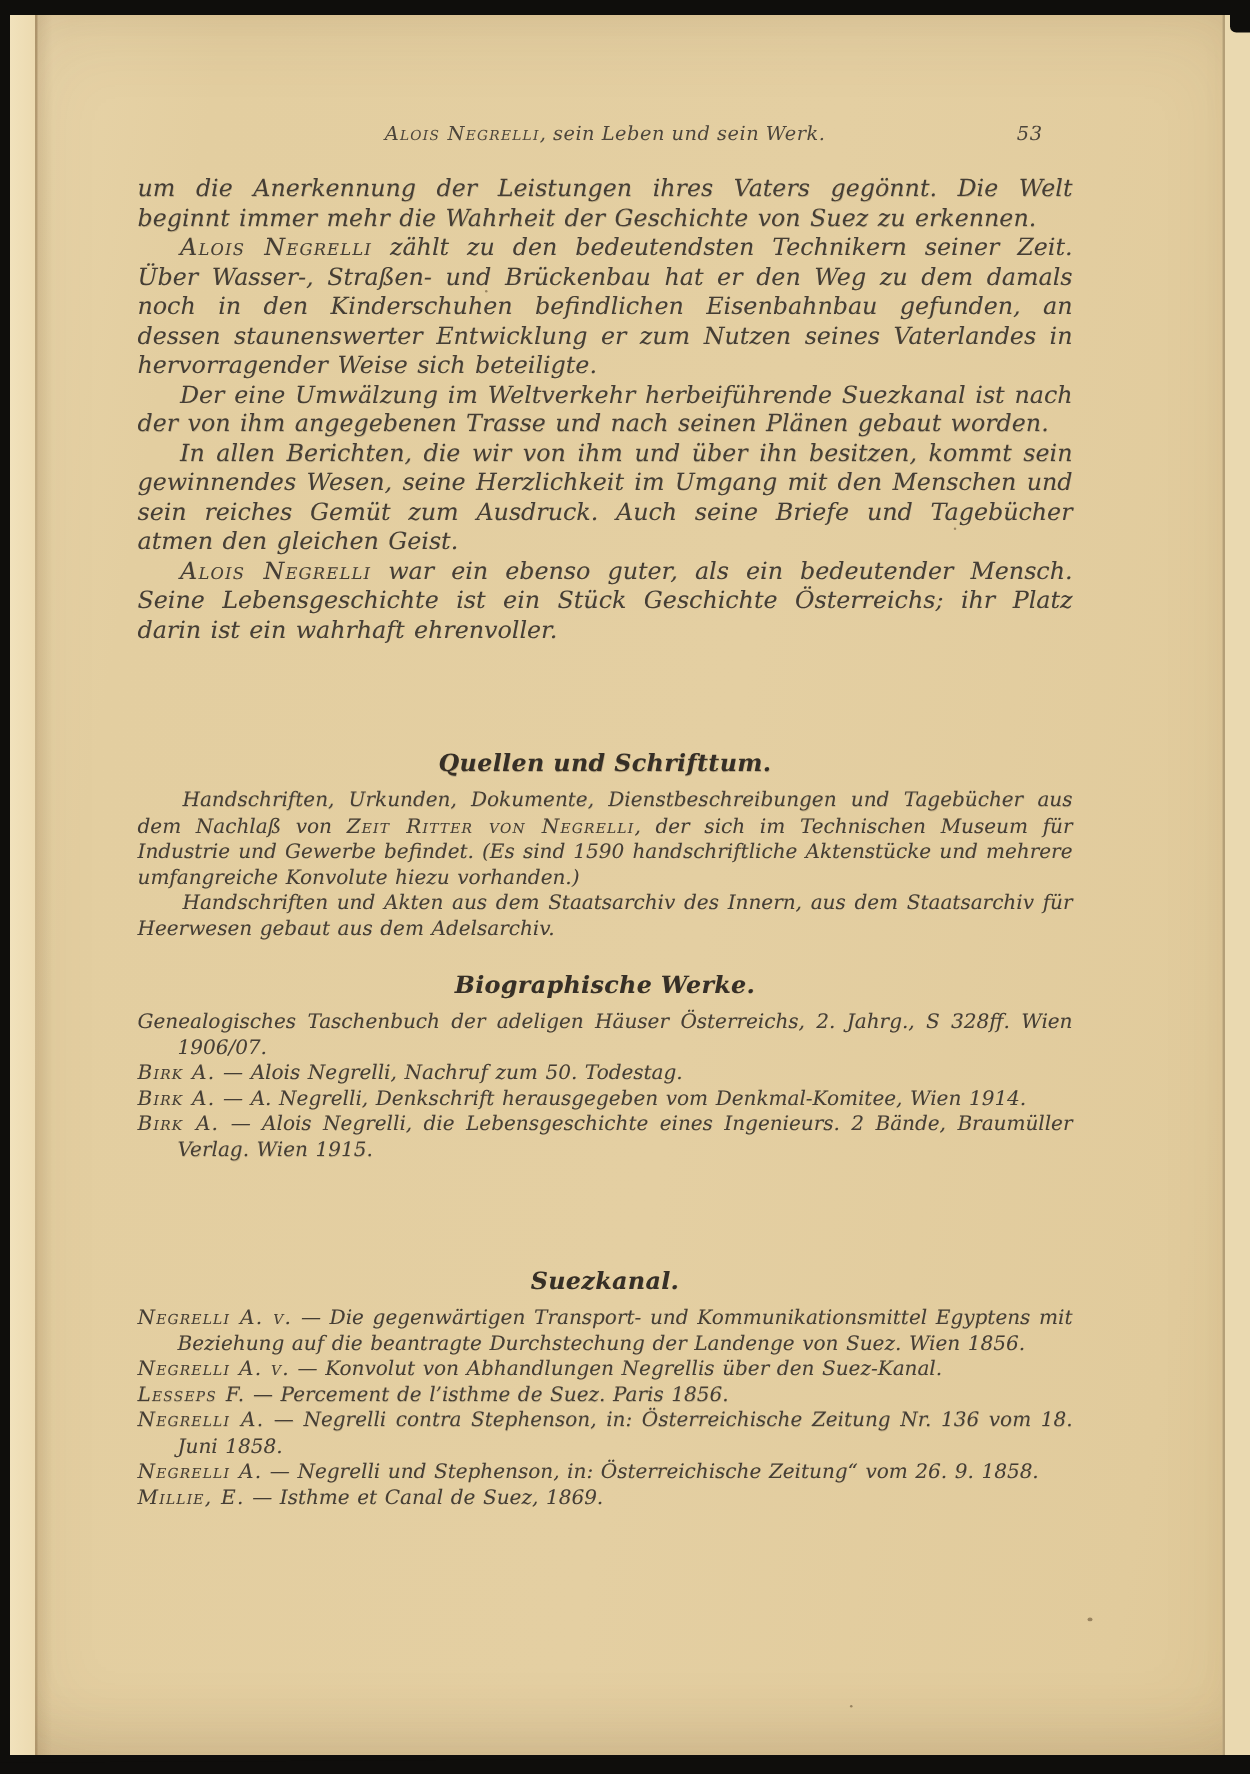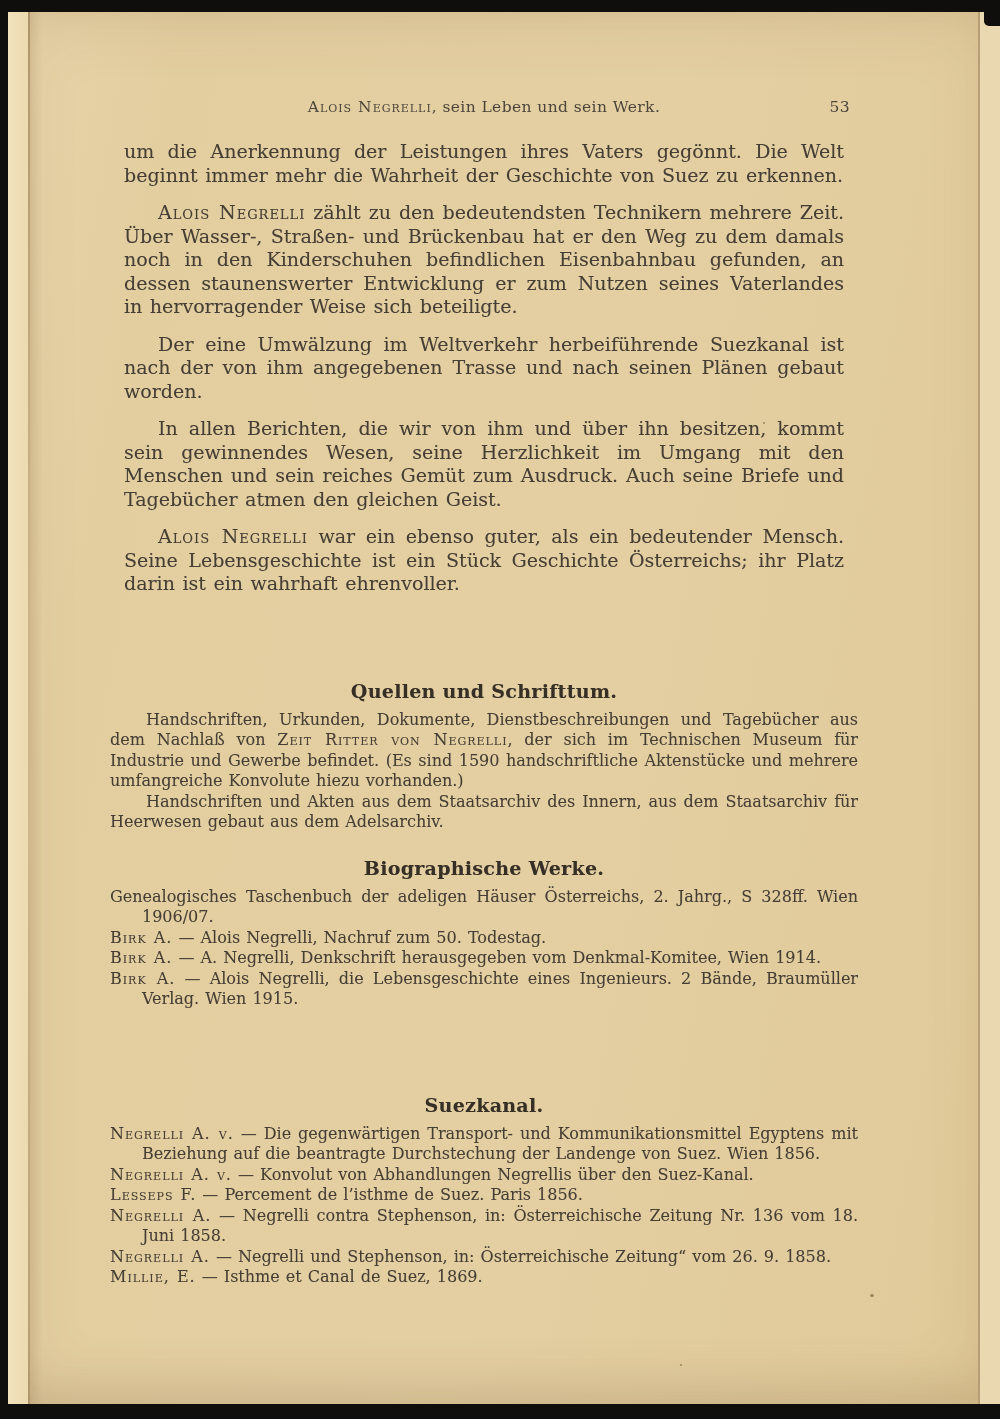--- a/index.html
+++ b/index.html
@@ -6,40 +6,41 @@
   body{
     width:1000px;height:1419px;overflow:hidden;
     background:#0f0e0c;
     font-family:"DejaVu Serif", serif;
   }
   .scan{position:relative;width:1000px;height:1419px;background:#0f0e0c;}
   .paper{
     position:absolute;left:8px;top:12px;right:0;bottom:15px;
     background:linear-gradient(100deg,#ecdab1 0%,#e6d2a6 4%,#e3cea0 14%,#e4cfa2 55%,#e1cb9c 90%,#dfc897 100%);
     box-shadow:inset 0 0 70px rgba(120,90,50,.16), inset 0 -18px 40px rgba(110,80,45,.10);
+    font-style:italic;
   }
   .fold-highlight{position:absolute;left:0;top:0;bottom:0;width:20px;
     background:linear-gradient(90deg,#f1e2bc,#ecdab0);}
   .crease{position:absolute;left:20px;top:0;bottom:0;width:2px;
     background:linear-gradient(180deg,rgba(125,95,55,.50) 0%,rgba(125,95,55,.22) 35%,rgba(125,95,55,.14) 60%,rgba(125,95,55,.40) 100%);}
   .crease-soft{position:absolute;left:22px;top:0;bottom:0;width:12px;
     background:linear-gradient(90deg,rgba(125,95,55,.14),rgba(125,95,55,0));}
   .underpage-strip{position:absolute;right:0;top:0;bottom:0;width:20px;
     background:#ead9b0;border-left:2px solid rgba(115,88,52,.45);}
   .corner-blot{position:absolute;top:0;right:0;width:16px;height:14px;background:#0f0e0c;border-radius:0 0 0 5px;}
   .bottom-band{position:absolute;left:0;right:-6px;bottom:-9px;height:24px;background:#0f0e0c;
     transform:rotate(-0.35deg);transform-origin:right center;}
   .content{position:absolute;left:102px;top:86px;width:748px;color:#453e35;}
 
   .running-header{position:relative;text-align:center;font-size:15.5px;letter-spacing:.4px;
     color:#4c453b;margin:0 0 24px 0;}
   .sc{font-variant:small-caps;letter-spacing:1px;}
-  .page-num{position:absolute;right:8px;top:0;}
+  .page-num{position:absolute;right:24px;top:0;}
 
-  .body-copy p{margin:14px;font-size:19px;line-height:23.5px;text-align:justify;
+  .body-copy p{margin:0;font-size:19px;line-height:23.5px;text-align:justify;
     text-indent:34px;word-spacing:1.5px;text-shadow:.3px .3px 0 rgba(70,58,42,.22);}
   .body-copy p.no-indent{text-indent:0;}
 
   h2.sec-heading{margin:84px 0 0 0;text-align:center;font-size:19px;font-weight:bold;
     color:#362f26;letter-spacing:.3px;text-shadow:.3px .3px 0 rgba(55,45,32,.25);}
   h2.sec-heading.bio{margin-top:24px;}
   h2.sec-heading.suez{}
   h3.sub-heading{margin:10px 0 0 0;text-align:center;font-size:16px;font-weight:normal;
     letter-spacing:5px;color:#453e35;}
 
@@ -64,21 +65,21 @@
 
     <div class="content">
 
       <div class="running-header">
         <span><span class="sc">Alois Negrelli</span><span>, sein Leben und sein Werk.</span></span>
         <span class="page-num">53</span>
       </div>
 
       <div class="body-copy">
         <p class="no-indent">um die Anerkennung der Leistungen ihres Vaters gegönnt. Die Welt beginnt immer mehr die Wahrheit der Geschichte von Suez zu erkennen.</p>
-        <p><span class="sc">Alois Negrelli</span><span> zählt zu den bedeutendsten Technikern mehrere Zeit. Über Wasser-, Straßen- und Brückenbau hat er den Weg zu dem damals noch in den Kinderschuhen befindlichen Eisenbahnbau gefunden, an dessen staunenswerter Entwicklung er zum Nutzen seines Vaterlandes in hervorragender Weise sich beteiligte.</span></p>
+        <p><span class="sc">Alois Negrelli</span><span> zählt zu den bedeutendsten Technikern seiner Zeit. Über Wasser-, Straßen- und Brückenbau hat er den Weg zu dem damals noch in den Kinderschuhen befindlichen Eisenbahnbau gefunden, an dessen staunenswerter Entwicklung er zum Nutzen seines Vaterlandes in hervorragender Weise sich beteiligte.</span></p>
         <p>Der eine Umwälzung im Weltverkehr herbeiführende Suezkanal ist nach der von ihm angegebenen Trasse und nach seinen Plänen gebaut worden.</p>
         <p>In allen Berichten, die wir von ihm und über ihn besitzen, kommt sein gewinnendes Wesen, seine Herzlichkeit im Umgang mit den Menschen und sein reiches Gemüt zum Ausdruck. Auch seine Briefe und Tagebücher atmen den gleichen Geist.</p>
         <p><span class="sc">Alois Negrelli</span><span> war ein ebenso guter, als ein bedeutender Mensch. Seine Lebensgeschichte ist ein Stück Geschichte Österreichs; ihr Platz darin ist ein wahrhaft ehrenvoller.</span></p>
       </div>
 
       <h2 class="sec-heading">Quellen und Schrifttum.</h2>
 
       <div class="small-copy sources">
         <p><span>Handschriften, Urkunden, Dokumente, Dienstbeschreibungen und Tagebücher aus dem Nachlaß von </span><span class="sc">Zeit Ritter von Negrelli</span><span>, der sich im Technischen Museum für Industrie und Gewerbe befindet. (Es sind 1590 handschriftliche Aktenstücke und mehrere umfangreiche Konvolute hiezu vorhanden.)</span></p>
         <p>Handschriften und Akten aus dem Staatsarchiv des Innern, aus dem Staatsarchiv für Heerwesen gebaut aus dem Adelsarchiv.</p>

